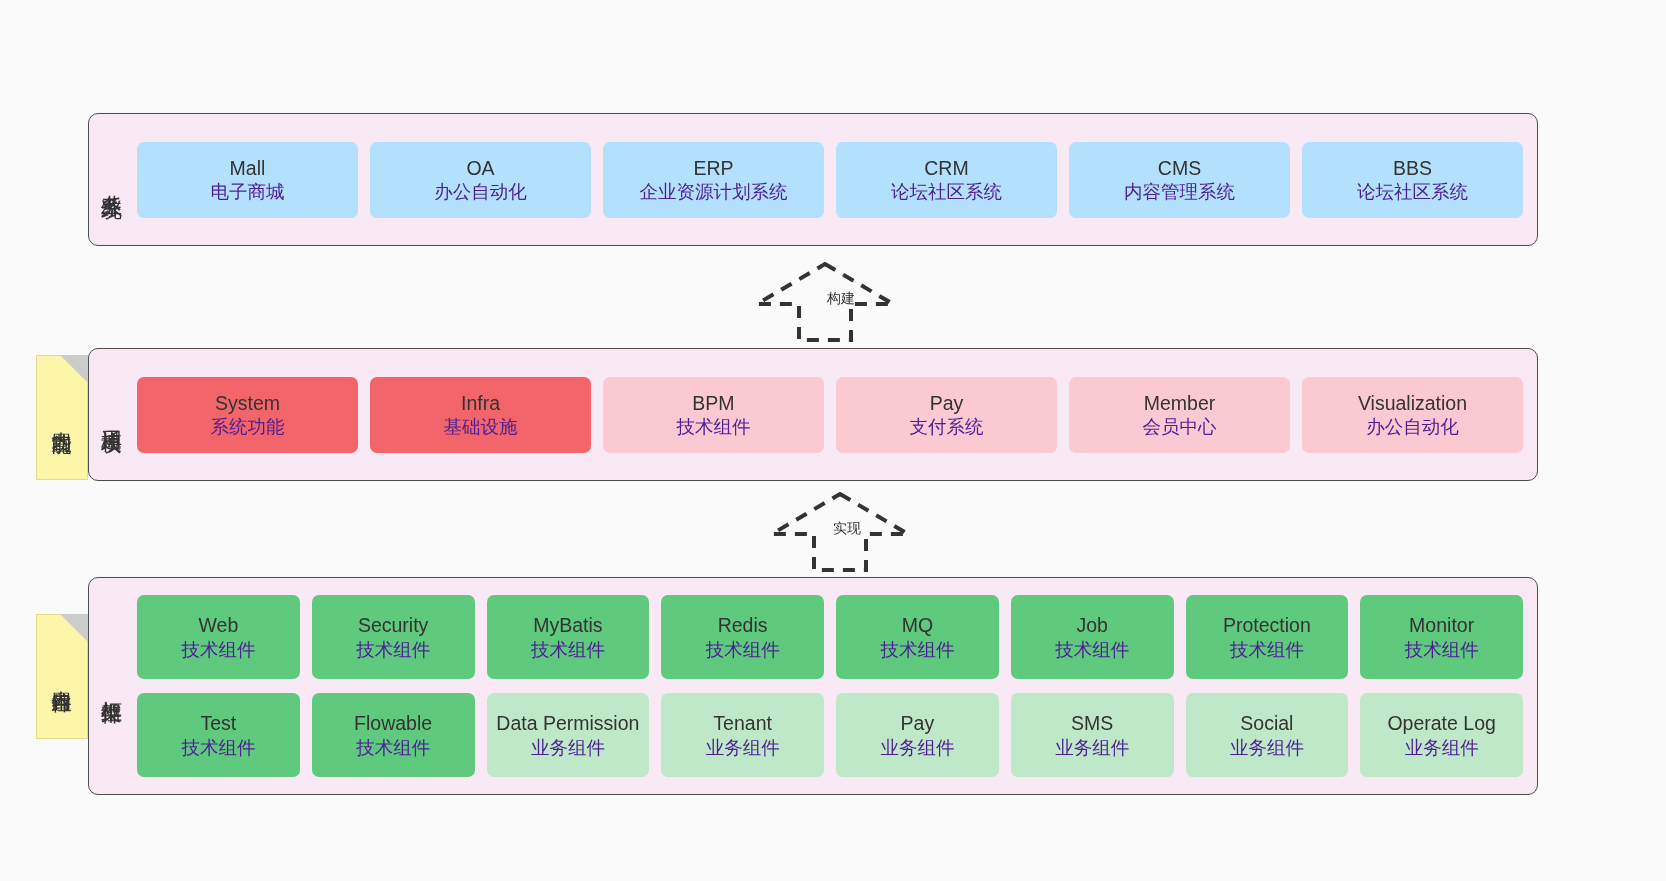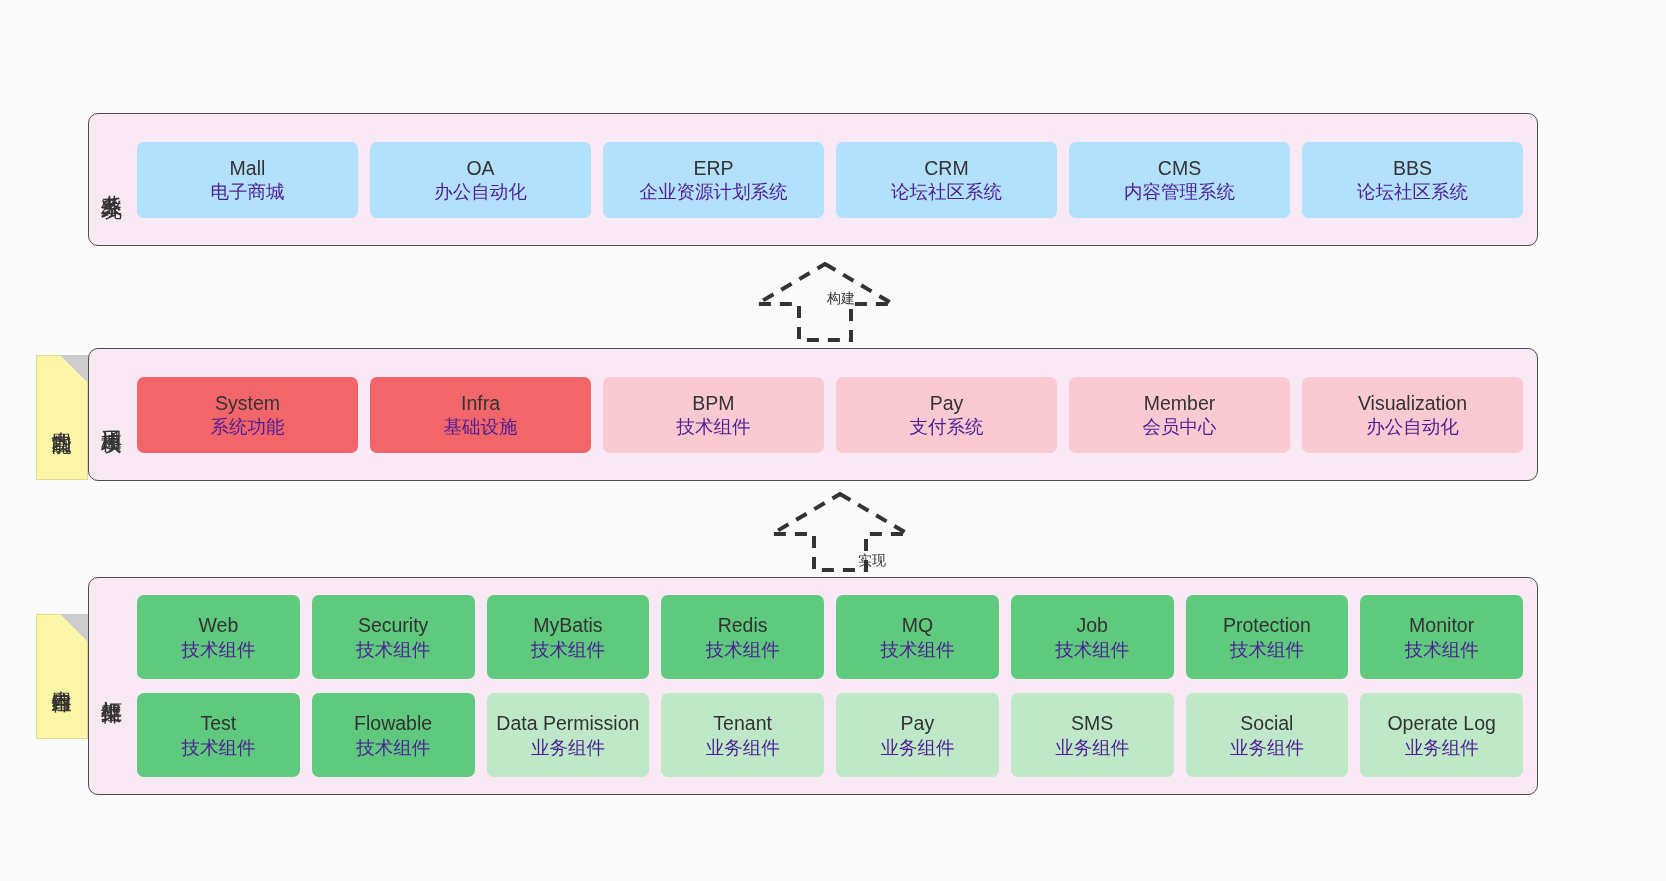--- a/index.html
+++ b/index.html
@@ -285,14 +285,14 @@
     </div>
     <div class="note" style="left: 36px; top: 614px; width: 52px; height: 125px;">
       <div class="fold"></div>
       <span>内置组件</span>
     </div>
     <div class="arrow" style="left: 740px; top: 262px; width: 170px; height: 80px;"><svg width="170" height="80" viewBox="0 0 170 80">
         <path d="M 85 2 L 153 42 L 111 42 L 111 78 L 59 78 L 59 42 L 17 42 Z" fill="none" stroke="#333333" stroke-width="4" stroke-dasharray="12 9" stroke-linecap="butt"></path>
       </svg><div class="arrow-label" style="left: 87px; top: 28px;">构建</div></div>
     <div class="arrow" style="left: 755px; top: 492px; width: 170px; height: 80px;"><svg width="170" height="80" viewBox="0 0 170 80">
         <path d="M 85 2 L 153 42 L 111 42 L 111 78 L 59 78 L 59 42 L 17 42 Z" fill="none" stroke="#333333" stroke-width="4" stroke-dasharray="12 9" stroke-linecap="butt"></path>
-      </svg><div class="arrow-label" style="left: 103px; top: 28px; margin-top: 32px;">实现</div></div>
+      </svg><div class="arrow-label" style="left: 78px; top: 28px;">实现</div></div>
   </div>
 
 </body></html>

